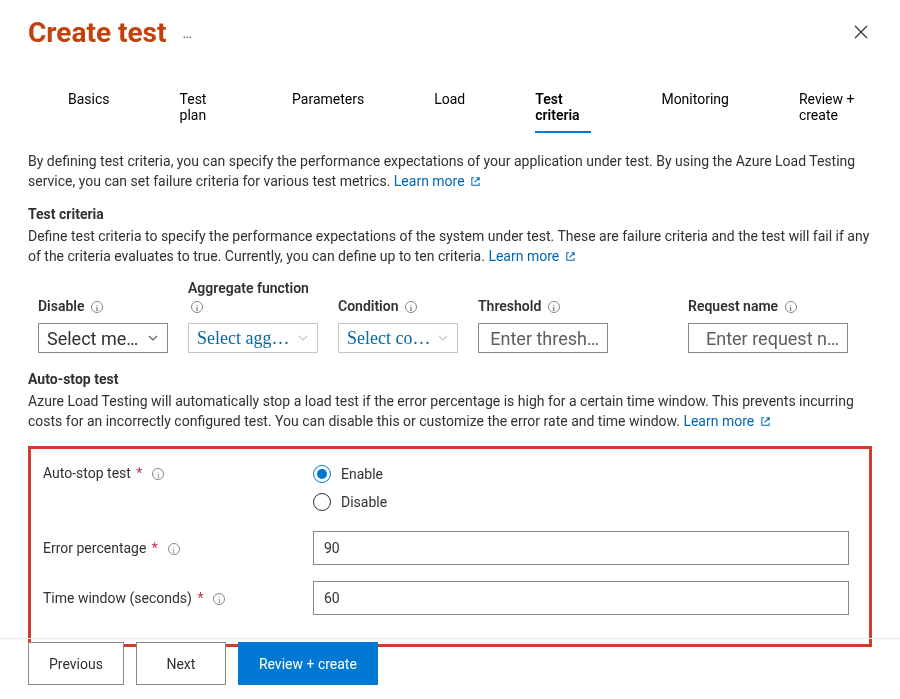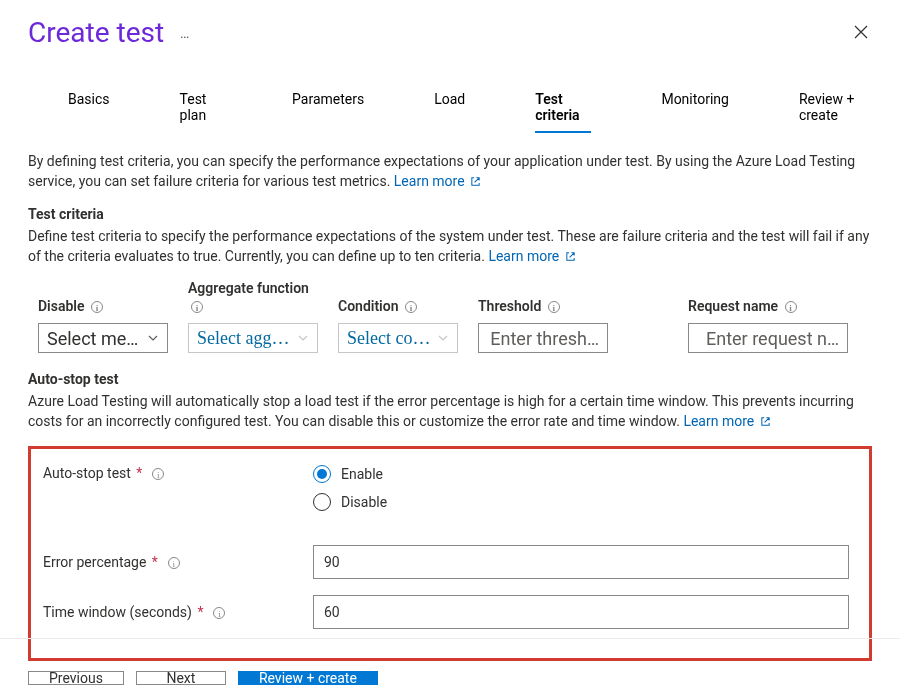--- a/index.html
+++ b/index.html
@@ -15,23 +15,23 @@
     overflow: hidden;
   }
 
   .header {
     display: flex;
     align-items: center;
     padding: 16px 28px 0 28px;
   }
   .header h1 {
     font-size: 28px;
-    font-weight: 400;
+    font-weight: 700;
     margin: 0;
-    color: #6d28d9;
+    color: #c2410c;
   }
   .header .ellipsis {
     margin-left: 16px;
     color: #605e5c;
     user-select: none;
   }
   .close-btn {
     margin-left: auto;
     font-size: 18px;
     color: #323130;
@@ -210,21 +210,21 @@
     border-top: 1px solid #edebe9;
   }
   .footer {
     position: absolute;
     bottom: 14px;
     left: 28px;
     display: flex;
     gap: 12px;
   }
   .btn {
-    height: 14px;
+    height: 43px;
     padding: 0 20px;
     min-width: 90px;
     display: inline-flex;
     align-items: center;
     justify-content: center;
     font-size: 14px;
     cursor: pointer;
     font-family: inherit;
   }
   .btn-secondary {
@@ -367,21 +367,21 @@
             <span>Enable</span>
           </div>
           <div class="radio-item">
             <span class="radio-circle"></span>
             <span>Disable</span>
           </div>
         </div>
       </div>
     </div>
 
-    <div class="form-row" style="margin-top:34px">
+    <div class="form-row" style="margin-top:20px">
       <div class="form-label">
         <span>Error percentage</span>
         <span class="req">*</span>
         &nbsp;<i class="info-icon">i</i>
       </div>
       <div class="form-control">
         <input class="text-input" value="90" style="">
       </div>
     </div>
 

